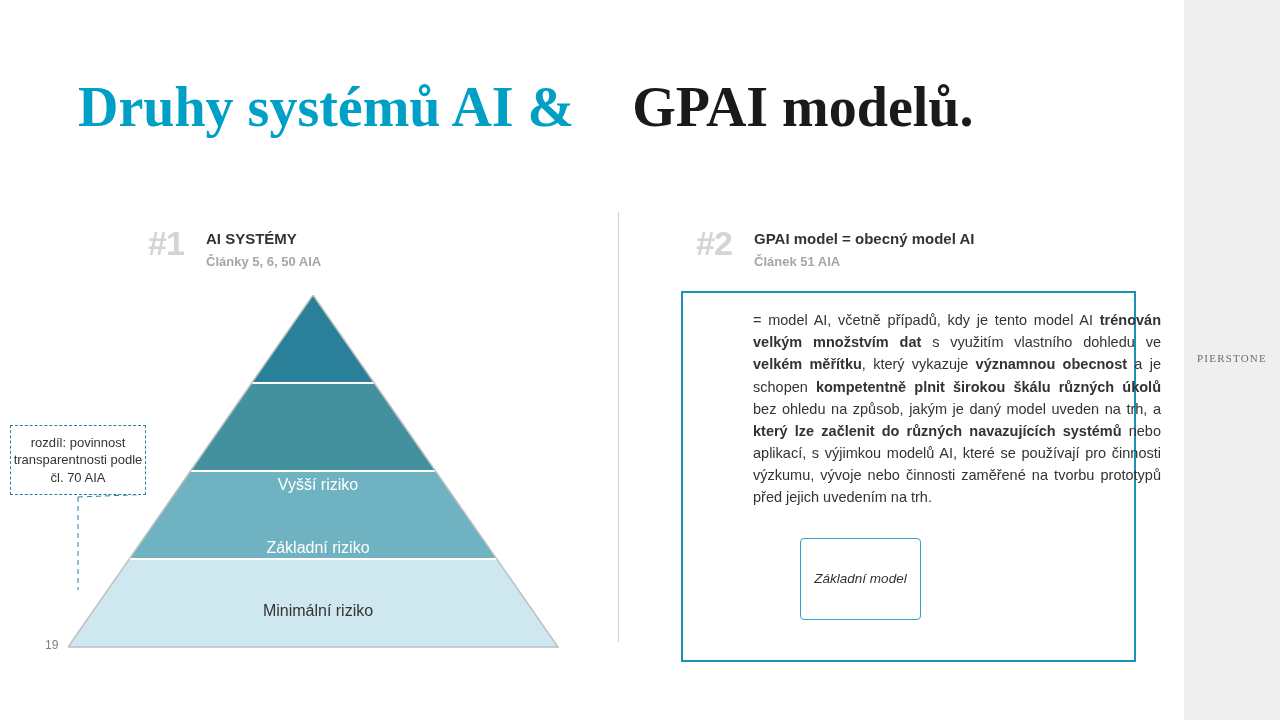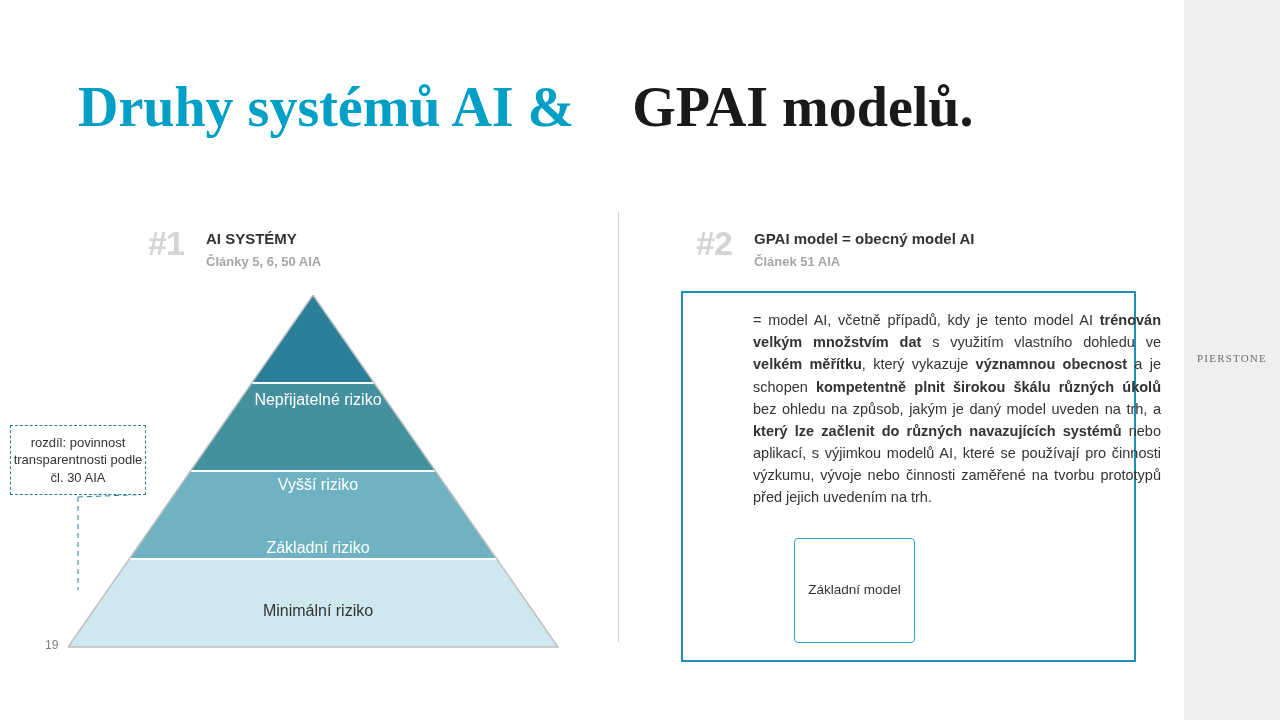--- a/index.html
+++ b/index.html
@@ -181,21 +181,21 @@
     box-sizing: border-box;
     display: flex;
     align-items: center;
     justify-content: center;
     text-align: center;
     font-size: 13.5px;
     color: #333333;
     line-height: 1.35;
     background: #ffffff;
   }
-  #subbox0 { left: 111px; top: 245px; width: 121px; height: 105px; }
+  #subbox0 { left: 117px; top: 245px; width: 121px; height: 82px; font-style: italic; }
   #subbox1 { left: 263px; top: 244px; width: 121px; height: 111px; }
 
   .page-num {
     position: absolute;
     left: 45px;
     top: 638px;
     font-size: 12px;
     color: #808080;
   }
 </style>
@@ -230,27 +230,26 @@
         <rect x="0" y="0" width="500" height="88" fill="#2a7f99"></rect>
         <rect x="0" y="88" width="500" height="88" fill="#43909f"></rect>
         <rect x="0" y="176" width="500" height="88" fill="#6fb3c3"></rect>
         <rect x="0" y="264" width="500" height="91" fill="#cfe8ef"></rect>
         <line x1="0" y1="88" x2="500" y2="88" stroke="#ffffff" stroke-width="2"></line>
         <line x1="0" y1="176" x2="500" y2="176" stroke="#ffffff" stroke-width="2"></line>
         <line x1="0" y1="264" x2="500" y2="264" stroke="#ffffff" stroke-width="2"></line>
       </g>
       <polygon points="245,0 490,352 0,352" fill="none" stroke="#bfbfbf" stroke-width="1.5"></polygon>
     </svg>
-    <div class="pyr-label" id="plabel0">Nepřijatelné riziko</div>
     <div class="pyr-label" id="plabel1">Vyšší riziko</div>
     <div class="pyr-label" id="plabel2">Základní riziko</div>
     <div class="pyr-label dark" id="plabel3">Minimální riziko</div>
   </div>
 
-  <div class="callout">rozdíl: povinnost transparentnosti podle čl. 30 AIA</div>
+  <div class="callout">rozdíl: povinnost transparentnosti podle čl. 70 AIA</div>
   <svg class="callout-leader">
     <line x1="18" y1="2" x2="18" y2="95" stroke="#2a7f9b" stroke-width="1" stroke-dasharray="5,4"></line>
     <line x1="18" y1="2" x2="96" y2="-1" stroke="#2a7f9b" stroke-width="1" stroke-dasharray="5,4"></line>
   </svg>
 
   <div class="sec" id="sec2">
     <div class="hash">#2</div>
     <div class="h-title">GPAI model = obecný model AI</div>
     <div class="h-sub">Článek 51 AIA</div>
   </div>

